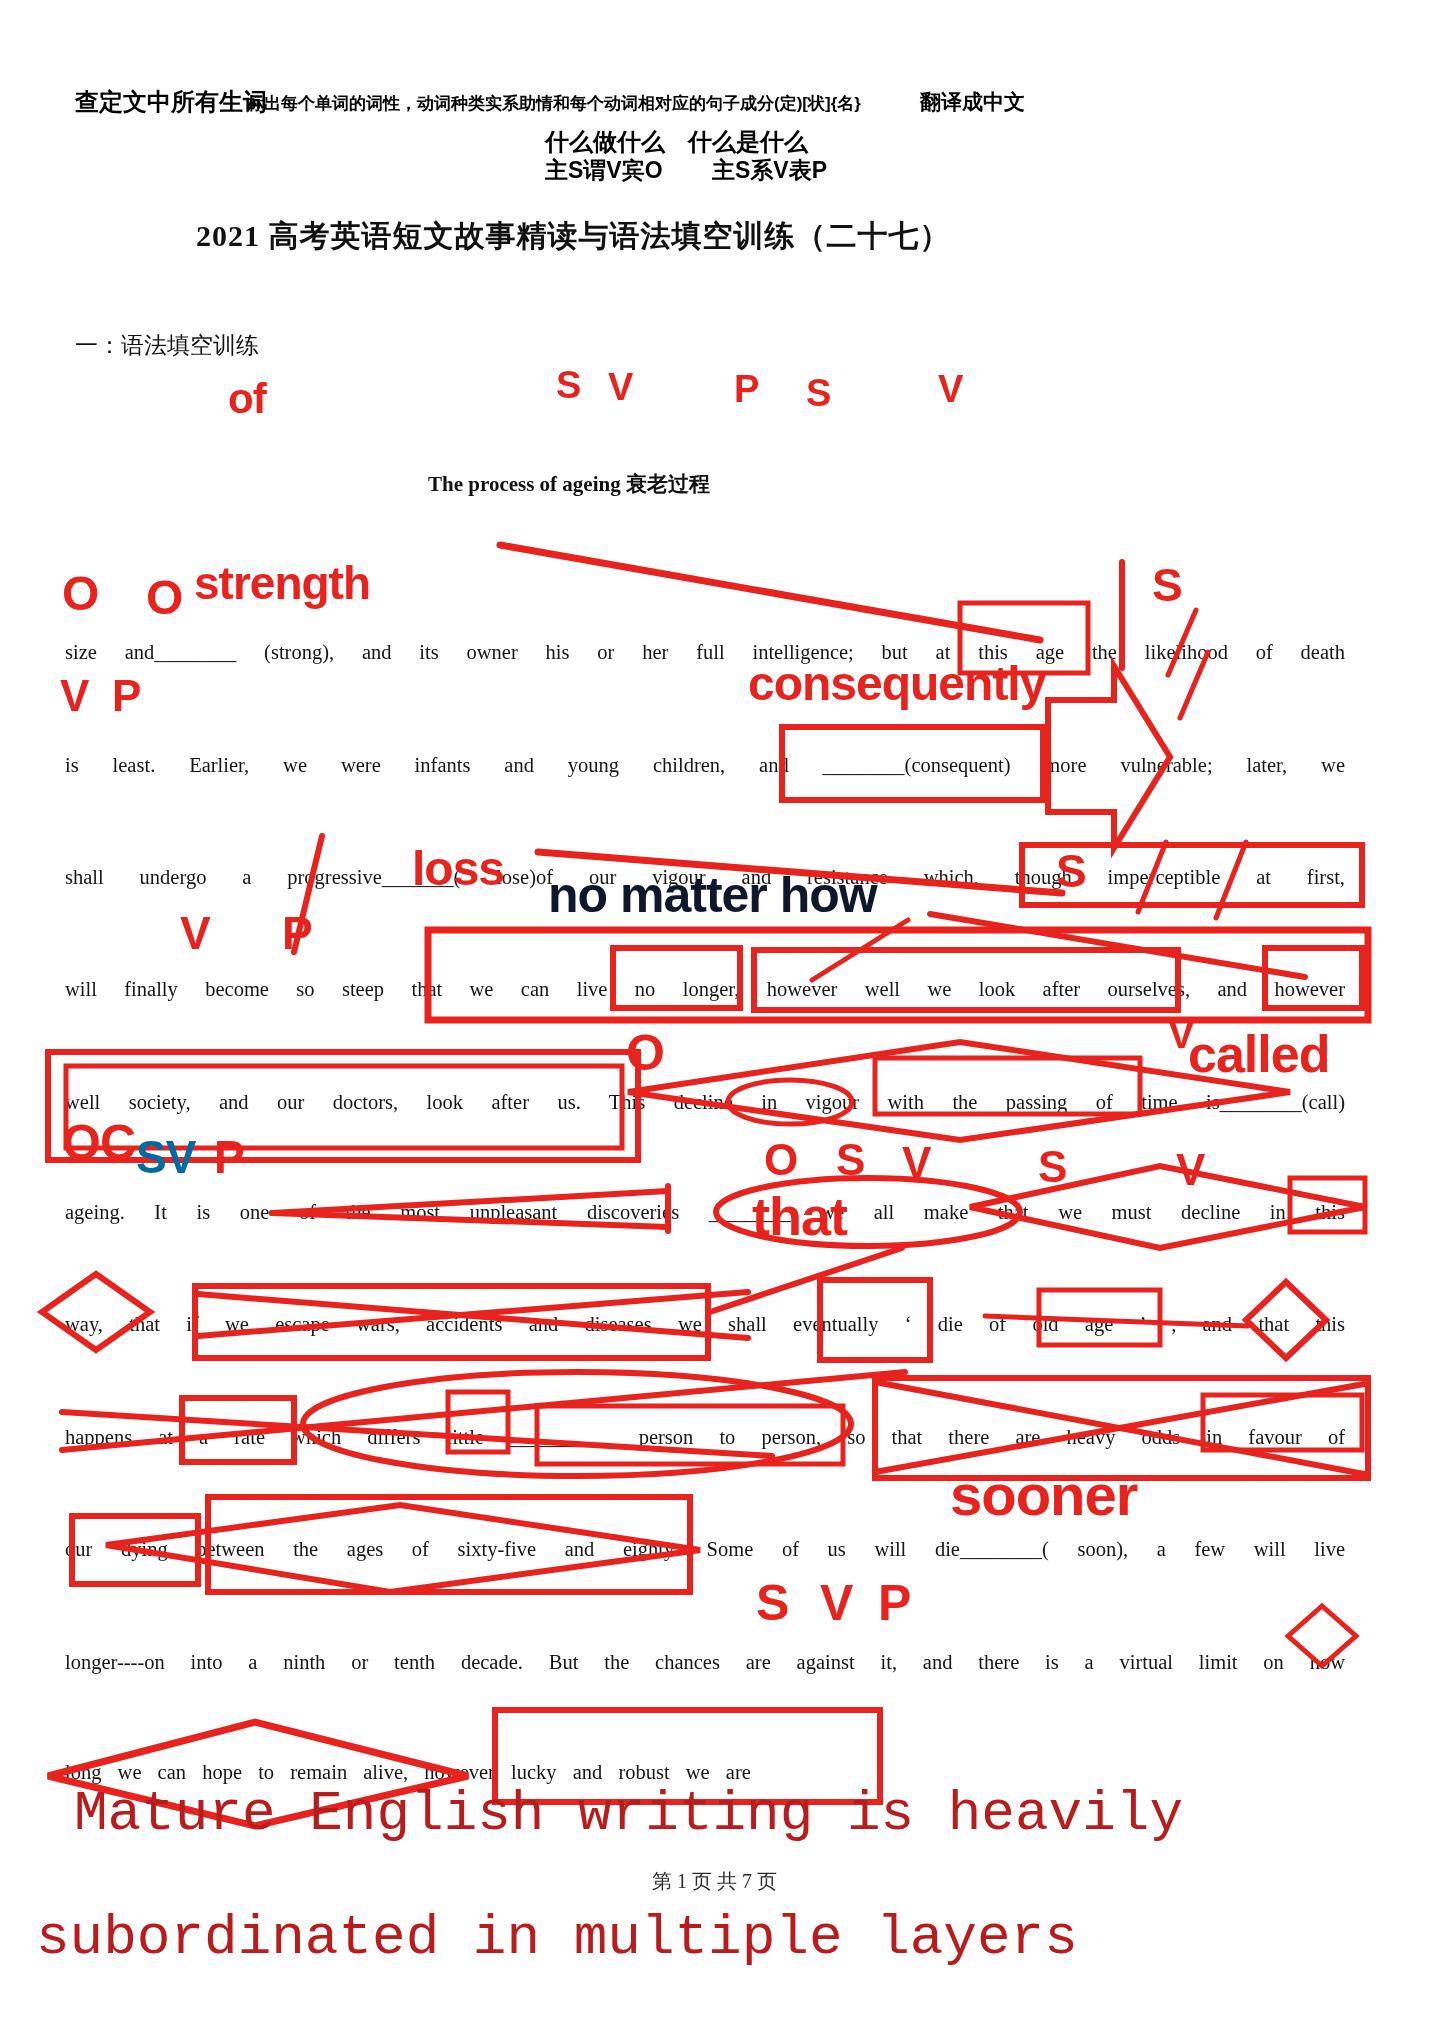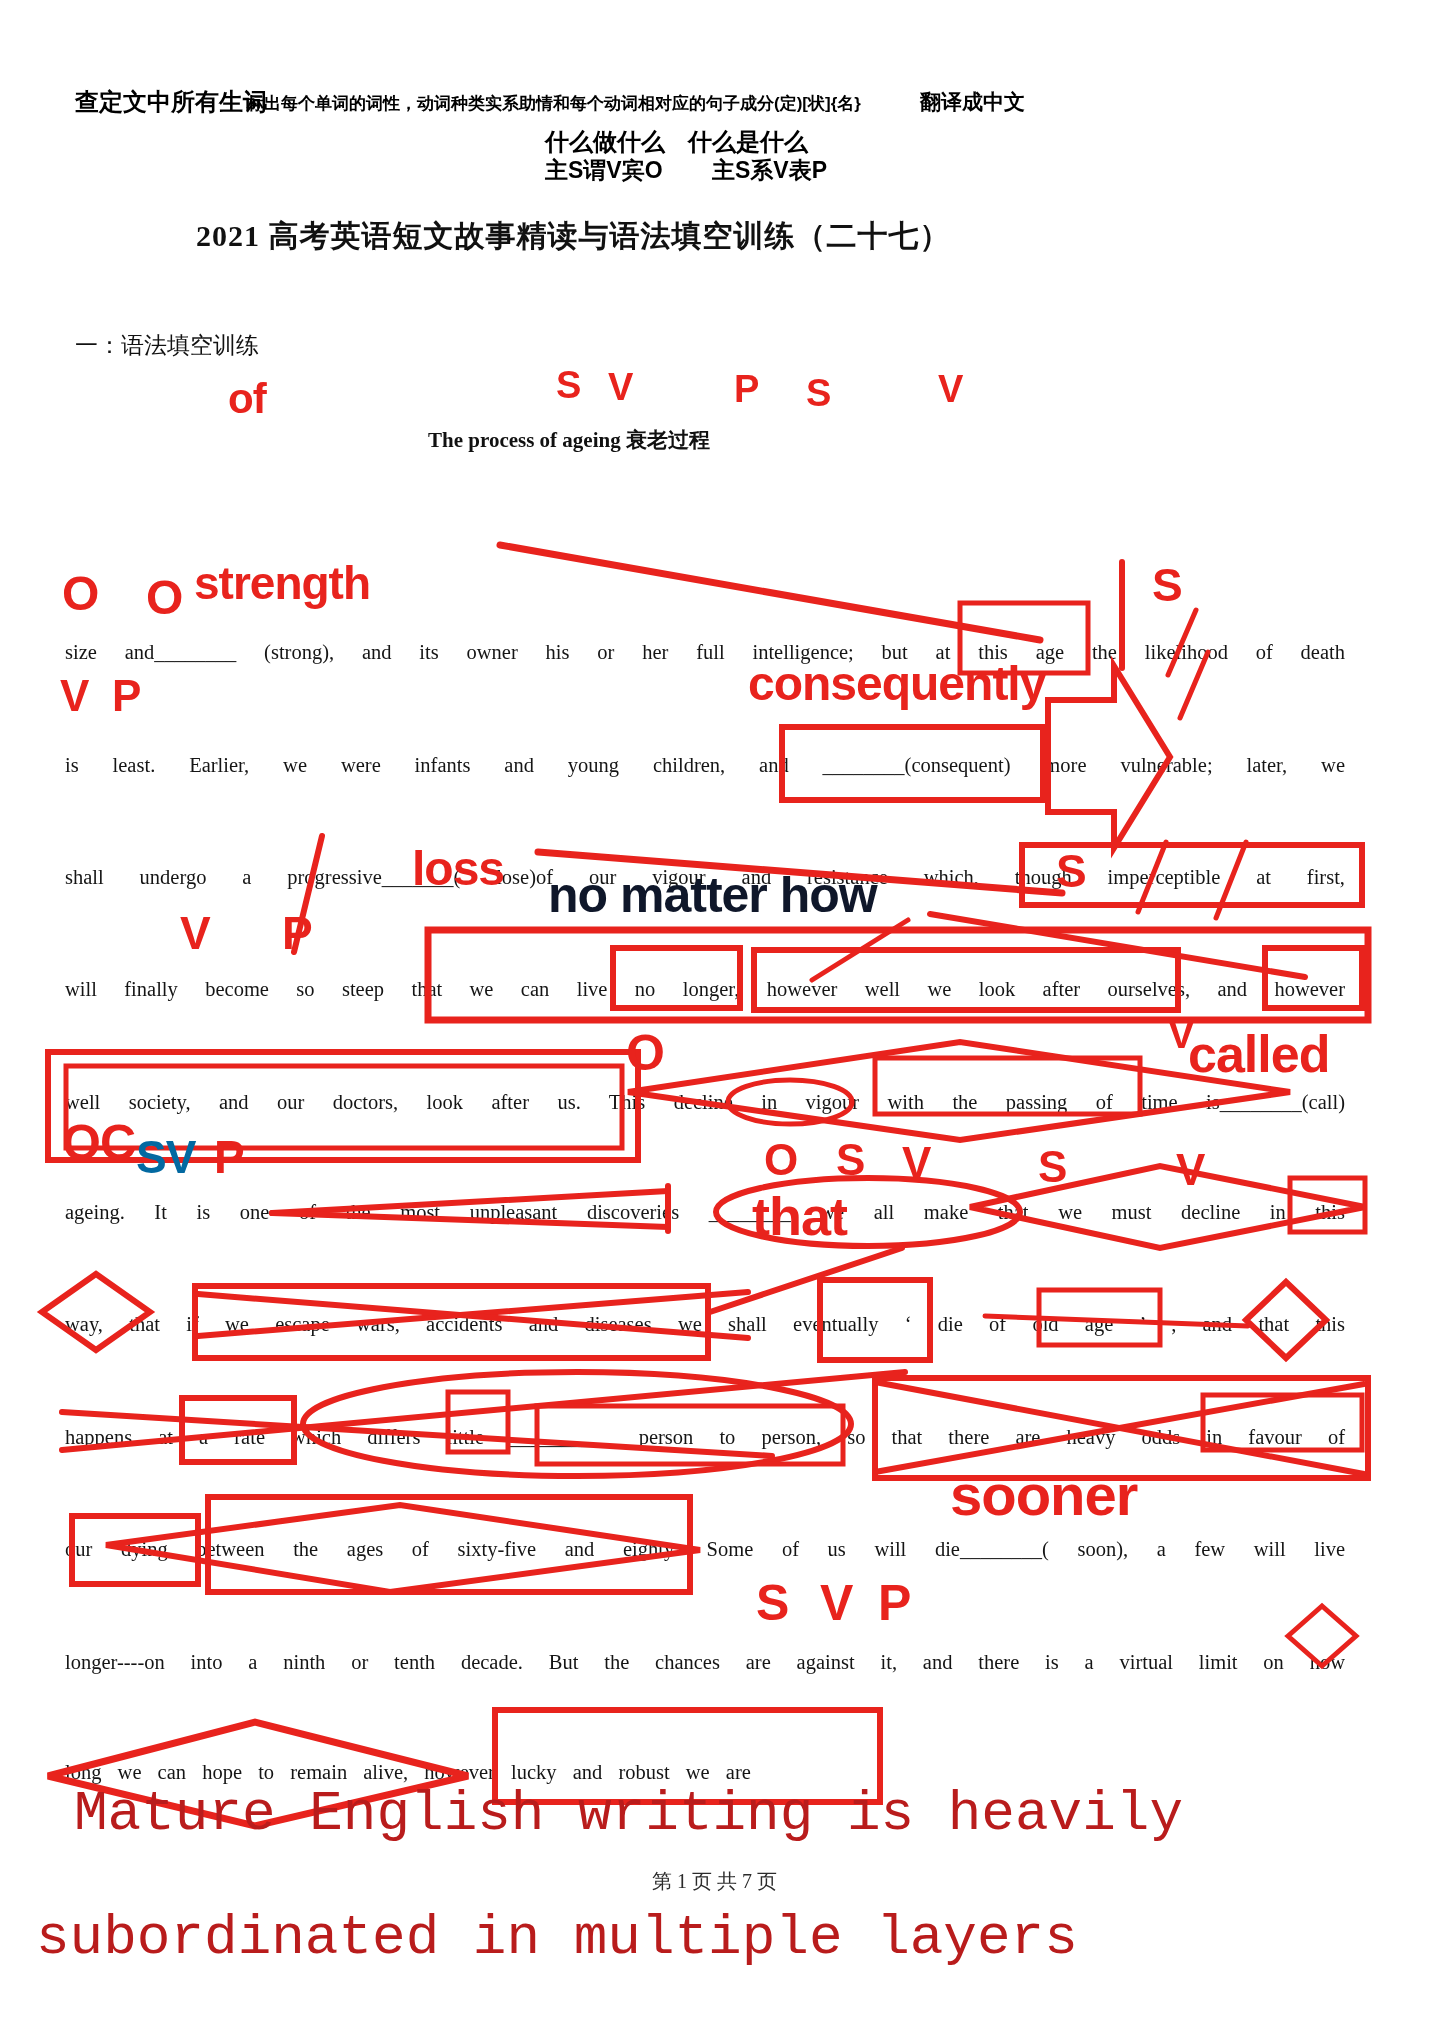--- a/index.html
+++ b/index.html
@@ -6,21 +6,21 @@
   .page{position:relative;width:1429px;height:1995px;background:#fff;overflow:hidden;
         font-family:"Liberation Serif",serif;color:#111;}
   .abs{position:absolute;}
 
   
   .hdr{font-family:"Liberation Sans",sans-serif;font-weight:bold;color:#000;white-space:nowrap;}
 
   
   .doc-title{font-family:"Liberation Serif",serif;font-weight:bold;font-size:30px;letter-spacing:1px;white-space:nowrap;}
   .section-h{font-family:"Liberation Serif",serif;font-size:23px;white-space:nowrap;}
-  .ptitle{font-family:"Liberation Serif",serif;font-weight:bold;font-size:21px;white-space:nowrap;}
+  .ptitle{font-family:"Liberation Serif",serif;font-weight:bold;font-size:21px;white-space:nowrap;margin-top:44px;}
 
   
   .pline{position:absolute;font-family:"Liberation Serif",serif;font-size:20.5px;line-height:30px;
          color:#151515;text-align:justify;text-align-last:justify;text-justify:inter-word;}
   .pline.noj{text-align:left;text-align-last:left;word-spacing:11px;white-space:nowrap;}
 
   
   #red-svg{position:absolute;left:0;top:0;z-index:6;pointer-events:none;}
   .rl{position:absolute;z-index:7;font-family:"Liberation Sans",sans-serif;font-weight:bold;
       letter-spacing:-1px;line-height:1;white-space:nowrap;pointer-events:none;}

